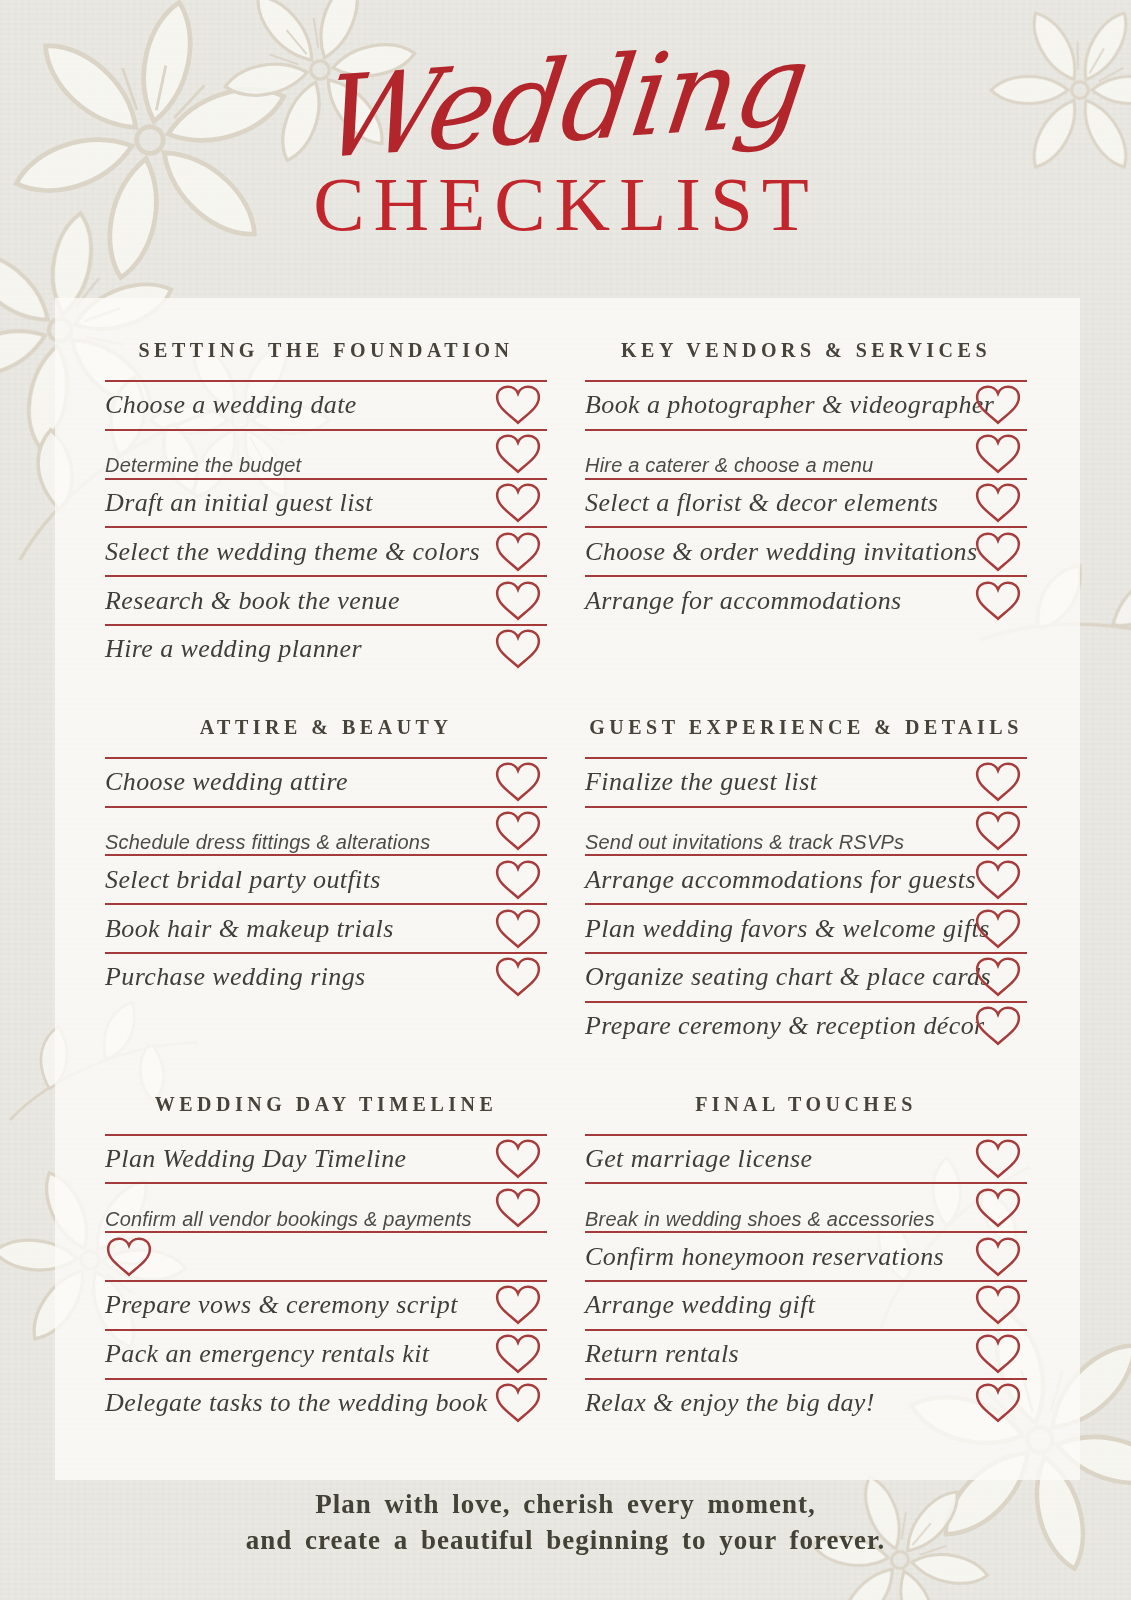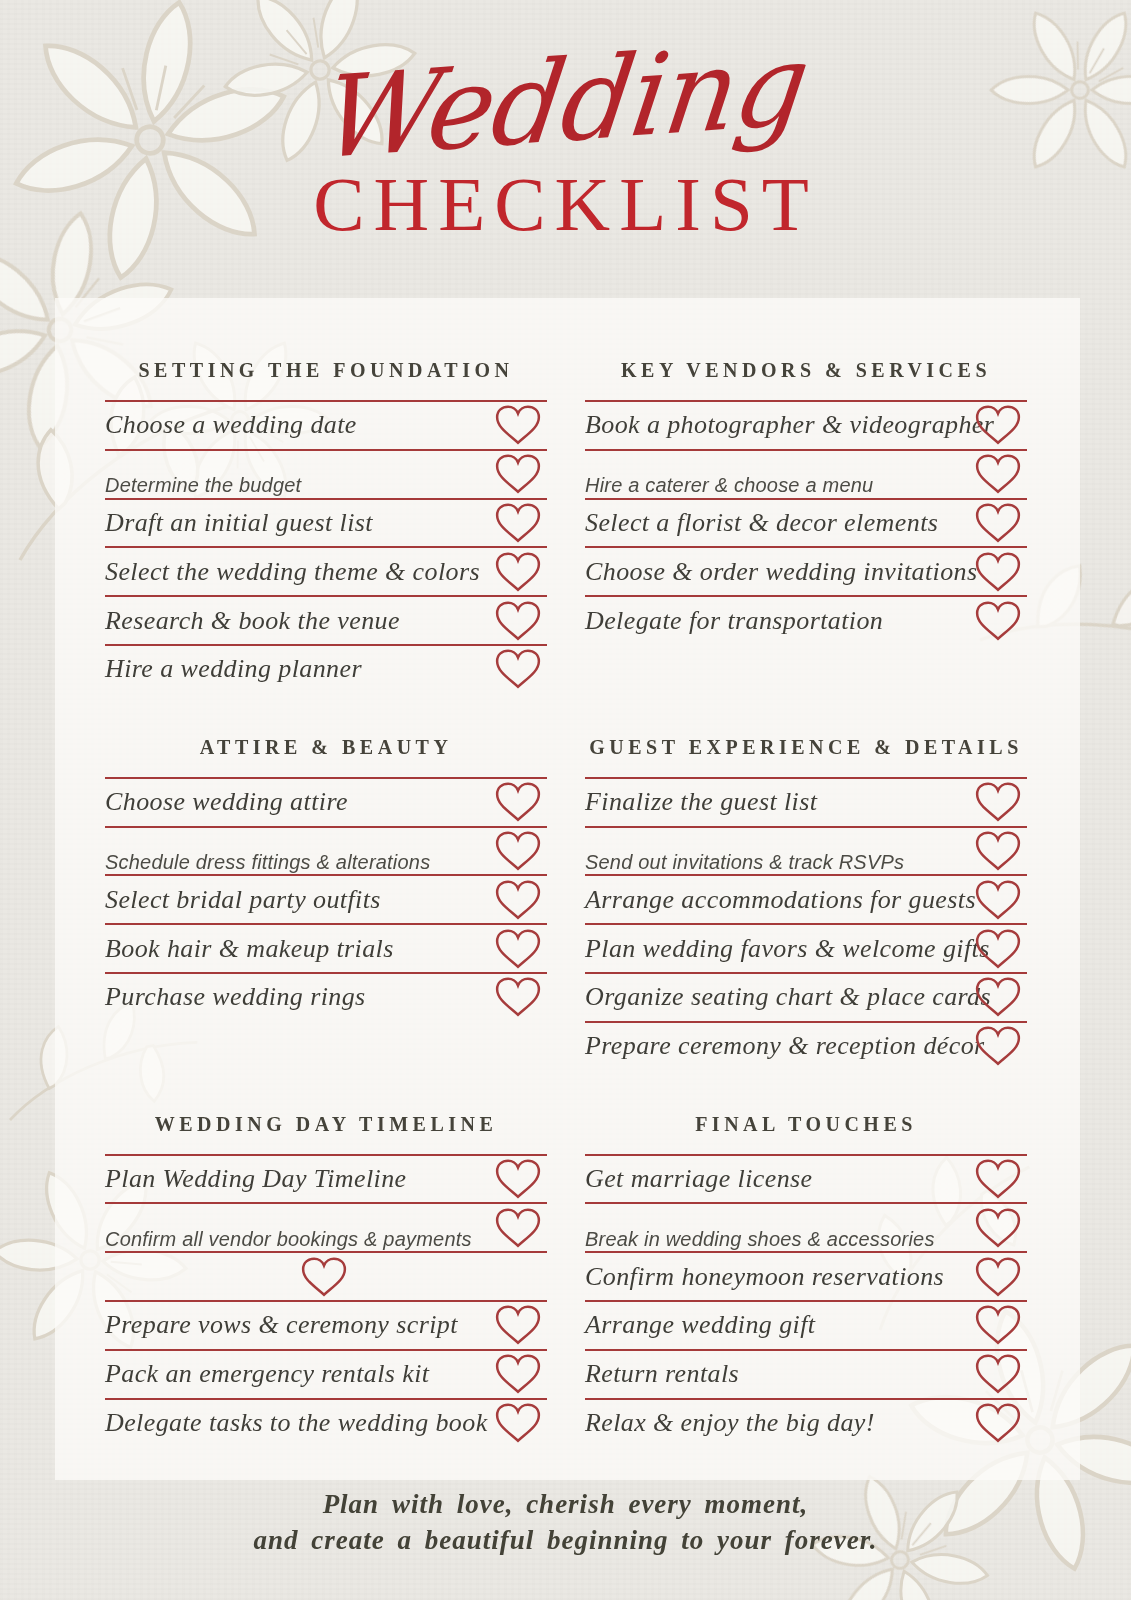--- a/index.html
+++ b/index.html
@@ -40,21 +40,21 @@
   }
   .title-main{
     margin-top:-12px;
     font-family:"Liberation Serif","DejaVu Serif",serif;
     font-size:77px;
     line-height:80px;
     letter-spacing:9px;
     color:#c1262c;
   }
   .sections{
-    position:absolute;left:105px;top:358px;
+    position:absolute;left:105px;top:338px;
     width:922px;
     display:grid;
     grid-template-columns:442px 442px;
     column-gap:38px;
     row-gap:42px;
     z-index:2;
   }
   .section h2{
     margin:0 0 17px 0;
     height:25px;line-height:25px;
@@ -62,21 +62,21 @@
     font-size:20px;font-weight:bold;
     letter-spacing:4.5px;
     color:#45433a;
     white-space:nowrap;
   }
   .rows{list-style:none;margin:0;padding:0;}
   .row{
     box-sizing:border-box;
     height:48.8px;
     border-top:2px solid #a53a3a;
-    display:flex;align-items:center;justify-content:center;
+    display:flex;align-items:center;justify-content:space-between;
     gap:23px;
   }
   .row .label{
     flex:1 1 auto;min-width:0;
     font-style:italic;
     font-size:26px;
     letter-spacing:0.4px;
     color:#3f3e38;
     white-space:nowrap;
   }
@@ -92,21 +92,21 @@
     width:48px;height:42px;
     margin-right:5px;
     padding:0;border:none;background:transparent;cursor:pointer;
     display:flex;align-items:center;justify-content:center;
   }
   .heart-btn svg{display:block;}
   .footer{
     position:absolute;left:0;top:1486px;width:100%;
     z-index:2;
     text-align:center;
-    font-style:italic;font-weight:bold;
+    font-weight:bold;
     font-size:27px;line-height:36px;
     letter-spacing:1px;word-spacing:5px;
     color:#434237;
   }
 </style>
 </head>
 <body>
 
 <div class="page">
 
@@ -235,21 +235,21 @@
           </li>
           <li class="row">
             <span class="label">Choose &amp; order wedding invitations</span>
             <button class="heart-btn" type="button" role="checkbox" aria-checked="false">
               <svg width="48" height="42" viewBox="0 0 46 40">
                 <path d="M23 37 C13.5 28.5 3 22 3 12.5 C3 6 8 2.5 13.5 2.5 C17.5 2.5 21.5 5 23 9 C24.5 5 28.5 2.5 32.5 2.5 C38 2.5 43 6 43 12.5 C43 22 32.5 28.5 23 37 Z" fill="none" stroke="#a63c3c" stroke-width="2.4"></path>
               </svg>
             </button>
           </li>
           <li class="row">
-            <span class="label">Delegate for transportation</span>
+            <span class="label">Arrange for accommodations</span>
             <button class="heart-btn" type="button" role="checkbox" aria-checked="false">
               <svg width="48" height="42" viewBox="0 0 46 40">
                 <path d="M23 37 C13.5 28.5 3 22 3 12.5 C3 6 8 2.5 13.5 2.5 C17.5 2.5 21.5 5 23 9 C24.5 5 28.5 2.5 32.5 2.5 C38 2.5 43 6 43 12.5 C43 22 32.5 28.5 23 37 Z" fill="none" stroke="#a63c3c" stroke-width="2.4"></path>
               </svg>
             </button>
           </li>
         </ul>
       </section>
       <section class="section">
         <h2>ATTIRE &amp; BEAUTY</h2>

